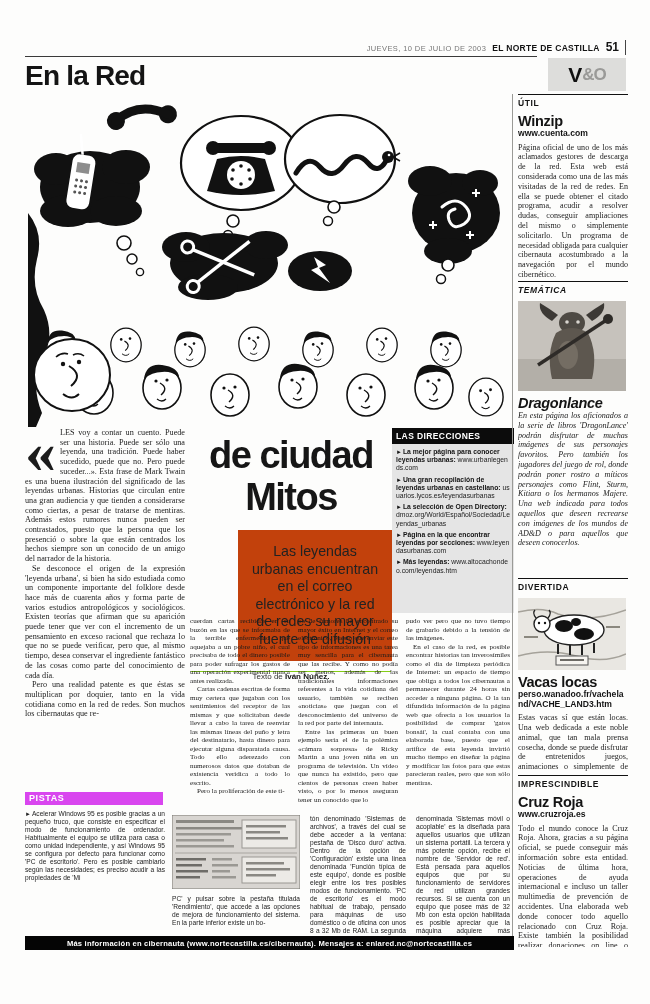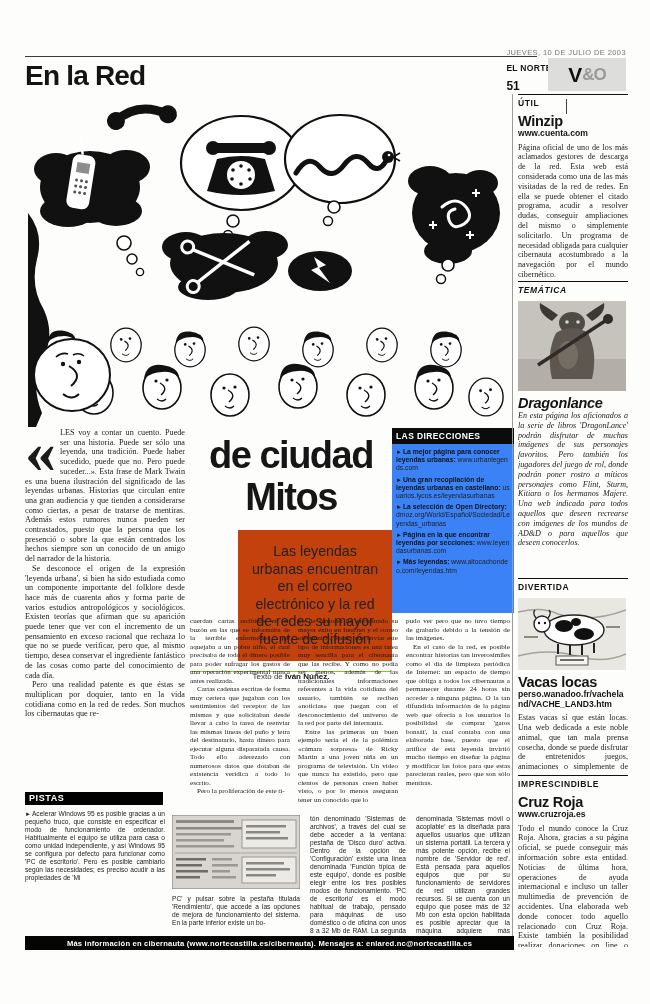--- a/index.html
+++ b/index.html
@@ -1,21 +1,21 @@
 <!DOCTYPE html>
 <html lang="es"><head>
 <meta charset="utf-8">
 <style>
   * { margin:0; padding:0; box-sizing:border-box; }
   html,body { width:650px; height:1004px; }
   body { background:#fdfdfc; color:#141414; font-family:"Liberation Sans",sans-serif; position:relative; overflow:hidden; }
   .abs { position:absolute; }
 
   
-  .date-row { top:48px; right:24px; display:flex; align-items:baseline; gap:6px;flex-direction:column; }
+  .date-row { top:40px; right:24px; display:flex; align-items:baseline; gap:6px; }
   .date-txt { font-size:7.5px; color:#777; letter-spacing:.4px; }
   .paper-name { font-size:8.5px; font-weight:bold; letter-spacing:.3px; }
   .page-num { font-size:12px; font-weight:bold;text-align:right; }
   .page-bar { width:1px; height:15px; background:#444; align-self:center; }
   .head-rule { top:56px; left:25px; width:512px; border-top:1.4px solid #3a3a3a; }
   .section-title { top:60px; left:25px; font-size:28px; font-weight:bold; letter-spacing:-.8px; }
   .logo-box { top:58px; right:24px; width:78px; height:33px; background:#dddddb; display:flex; align-items:center; justify-content:center; }
   .logo-v { font-size:21px; font-weight:bold; color:#111; }
   .logo-rest { font-size:17px; color:#9a9a98; font-weight:bold; letter-spacing:-1px; }
 
@@ -30,21 +30,21 @@
   .bodycol { top:617px; width:100px; height:228px; font-size:7.1px; line-height:8.5px; overflow:hidden; }
   .col2 { left:190px; } .col3 { left:298px; } .col4 { left:406px; width:104px; }
 
   .headline-blk { top:434px; left:190px; width:202px; text-align:center; }
   .headline { font-size:38px; line-height:42px; font-weight:bold; letter-spacing:-1.5px; color:#161616; }
   .standfirst { margin-top:12px; background:#c2410c; padding:13px 8px; font-size:14.2px; line-height:17.5px; color:#222;margin-left:48px; }
   .byline { margin:10px auto 0; width:200px; border-top:1px solid #84cc16; padding-top:0; font-size:8px; color:#333; }
   .byline b { color:#111; }
 
   
-  .direcciones { top:428px; left:392px; width:122px; height:185px; background:#3b82f6; overflow:hidden; }
+  .direcciones { top:428px; left:392px; width:122px; height:185px; background:#e5e5e5; overflow:hidden; }
   .dir-head { background:#0c0c0c; color:#fff; font-weight:bold; font-size:8.5px; letter-spacing:.4px; padding:3px 4px; }
   .dir-items { padding:4px 4px 0 4px; }
   .dir-item { font-size:6.8px; line-height:8.2px; margin-bottom:3px; }
   .dir-item .blt { font-size:6px; margin-right:1px; }
   .dir-label { font-weight:bold; }
   .dir-url { font-weight:normal; color:#222; word-break:break-all; }
 
   
   .side-rule { top:94px; left:512px; width:1px; height:848px; background:#9a9a96; }
   .side-sec { left:518px; width:110px; overflow:hidden; }
@@ -52,21 +52,21 @@
   .sec-tematica { top:281px; height:295px;font-style:italic; }
   .sec-divertida { top:578px; height:195px; }
   .sec-imprescindible { top:775px; height:172px; }
   .side-head { border-top:1.4px solid #111; padding-top:3px; font-size:8.5px; font-weight:bold; letter-spacing:.6px; margin-bottom:6px; }
   .side-site { font-size:14.5px; font-weight:bold; letter-spacing:-.3px; line-height:15px; }
   .side-url { font-size:8.6px; font-weight:bold; line-height:9.6px; word-break:break-all; margin-bottom:4px; }
   .side-body { font-family:"Liberation Serif",serif; font-size:8.1px; line-height:9.8px; text-align:justify; color:#1c1c1c; }
   .side-img { width:108px; margin-bottom:5px; display:block; }
 
   
-  .pistas-head { top:792px; left:25px; width:138px; height:13px; background:#000000; color:#fff; font-size:9px; font-weight:bold; letter-spacing:.6px; padding:1px 4px; }
+  .pistas-head { top:792px; left:25px; width:138px; height:13px; background:#d946ef; color:#fff; font-size:9px; font-weight:bold; letter-spacing:.6px; padding:1px 4px; }
   .pista-col { top:810px; height:124px; font-size:6.6px; line-height:8px; text-align:justify; color:#222; overflow:hidden; }
   .pcolA { left:25px; width:140px; }
   .pcolB { left:172px; width:128px; top:815px; }
   .pcolC { left:310px; width:96px; top:815px; }
   .pcolD { left:416px; width:94px; top:815px; }
   .pcolB .cap { margin-top:4px; display:block; }
   .pista-blt { font-size:6px; margin-right:1px; }
 
   
   .footer-bar { top:936px; left:25px; width:489px; height:14px; background:#050505; color:#fff; font-size:7.6px; font-weight:bold; display:flex; align-items:center; justify-content:center; letter-spacing:.2px; }

